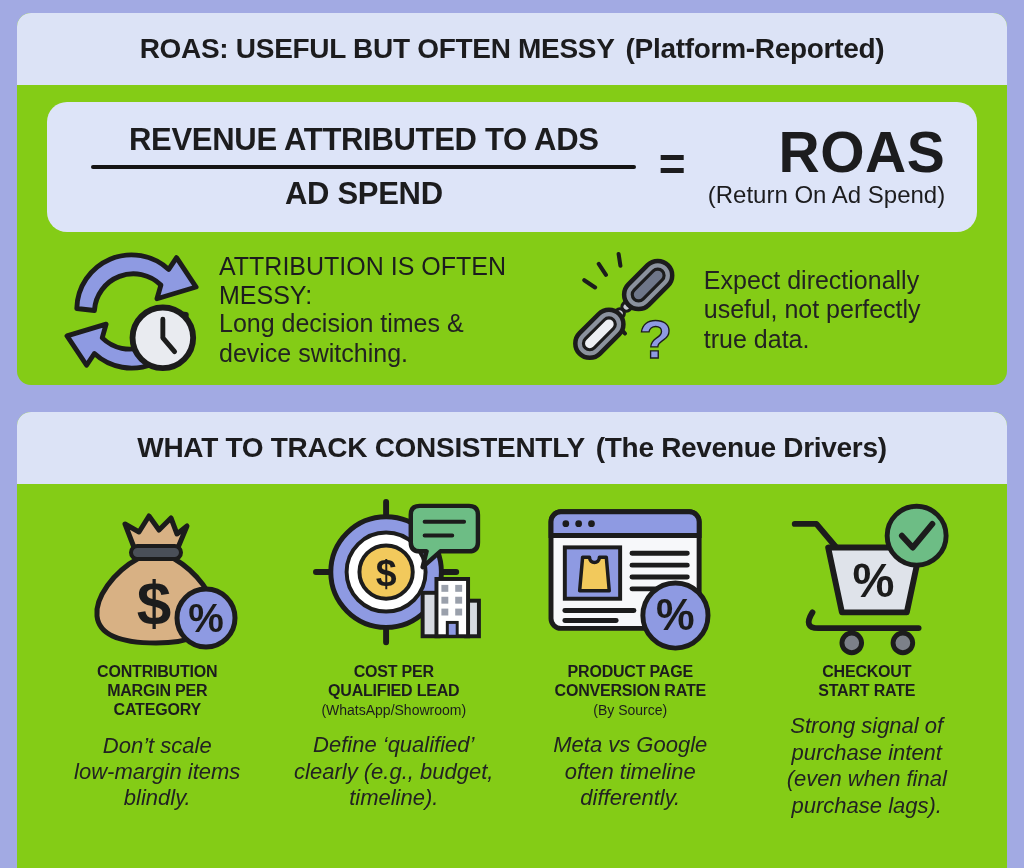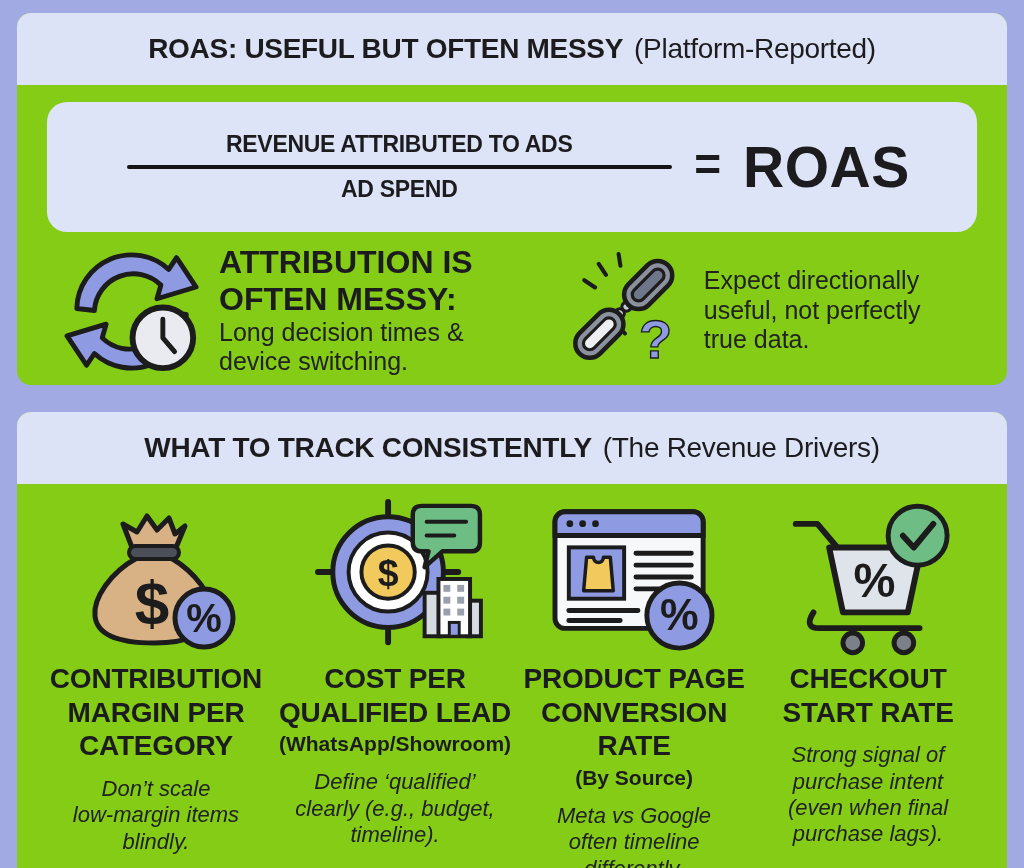--- a/index.html
+++ b/index.html
@@ -18,52 +18,52 @@
   #card1 { height:372px; margin-bottom:27px; }
   #card2 { height:504px; }
 
   .band {
     height:72px;
     background:#dce3f6;
     display:flex; align-items:center; justify-content:center;
     gap:11px; font-size:28px; letter-spacing:-0.3px;
   }
   .band-bold { font-weight:800; }
-  .band-regular { font-weight:400; }
+  .band-regular { font-weight:700; }
 
   .card1-body { padding:17px 30px 0 30px; }
   .formula-panel {
     background:#dde4f8;
     border-radius:20px;
     height:130px;
     display:flex; align-items:center; justify-content:center;
   }
   .fraction { display:flex; flex-direction:column; align-items:center; width:570px; }
-  .frac-num, .frac-den { font-size:23px; font-weight:800; letter-spacing:-0.3px; }
+  .frac-num, .frac-den { font-size:31px; font-weight:800; letter-spacing:-0.3px; }
   .frac-line { width:545px; height:4px; background:#141414; border-radius:2px; margin:7px 0; }
   .equals { font-size:46px; font-weight:800; margin:0 22px 6px 10px; }
   .roas-block { text-align:right; }
   .roas-title { font-size:57px; font-weight:800; line-height:0.95; letter-spacing:0.5px; }
   .roas-sub { font-size:24px; font-weight:500; margin-top:2px; }
 
   .callouts { display:flex; margin-top:12px; align-items:center; }
   .callout { display:flex; align-items:center; }
   .callout-1 { width:56%; padding-left:16px; }
   .callout-2 { width:44%; }
   .callout-icon { flex:0 0 auto; }
   .callout-icon svg { display:block; }
   .callout-text { margin-left:14px; }
-  .callout-title { font-size:32px; font-weight:700; line-height:1.15; }
+  .callout-title { font-size:25px; font-weight:400; line-height:1.15; }
   .callout-body { font-size:25px; font-weight:400; line-height:1.18; white-space:pre-line; color:#222; }
 
   .columns { display:flex; padding:14px 22px 0 22px; }
   .col { flex:1; display:flex; flex-direction:column; align-items:center; text-align:center; padding:0 6px; }
   .col-icon { height:158px; display:flex; align-items:center; justify-content:center; }
-  .col-title { font-size:28px; font-weight:800; line-height:1.2; white-space:pre-line; margin-top:6px; letter-spacing:-0.2px; }
-  .col-subtitle { font-size:21px; font-weight:700; line-height:1.2; margin-top:2px; }
+  .col-title { font-size:16px; font-weight:800; line-height:1.2; white-space:pre-line; margin-top:6px; letter-spacing:-0.2px; }
+  .col-subtitle { font-size:14px; font-weight:400; line-height:1.2; margin-top:2px; }
   .col-body { font-size:22px; font-weight:400; line-height:1.2; white-space:pre-line; margin-top:13px; color:#222;font-style:italic; }
 
   svg text { font-family:"Liberation Sans", sans-serif; }
 </style>
 </head>
 <body>
 
 <div class="page">
 
   <section class="card" id="card1">
@@ -75,20 +75,21 @@
     <div class="card1-body">
       <div class="formula-panel">
         <div class="fraction">
           <div class="frac-num">REVENUE ATTRIBUTED TO ADS</div>
           <div class="frac-line"></div>
           <div class="frac-den">AD SPEND</div>
         </div>
         <div class="equals">=</div>
         <div class="roas-block">
           <div class="roas-title">ROAS</div>
+          <div class="roas-sub">(Return On Ad Spend)</div>
         </div>
       </div>
 
       <div class="callouts">
 
         <div class="callout callout-1">
           <div class="callout-icon">
             <svg width="142" height="132" viewBox="0 0 145 135">
               <path d="M126 72 A56 56 0 0 1 32 112 L24 124 L4 94 L44 82 L40 96 A40 40 0 0 0 108 70 Z" fill="#8e9ae2" stroke="#1c1c1c" stroke-width="5" stroke-linejoin="round"></path>
               <path d="M14 66 A56 56 0 0 1 108 26 L116 14 L136 44 L96 56 L100 42 A40 40 0 0 0 32 68 Z" fill="#8e9ae2" stroke="#1c1c1c" stroke-width="5" stroke-linejoin="round"></path>

